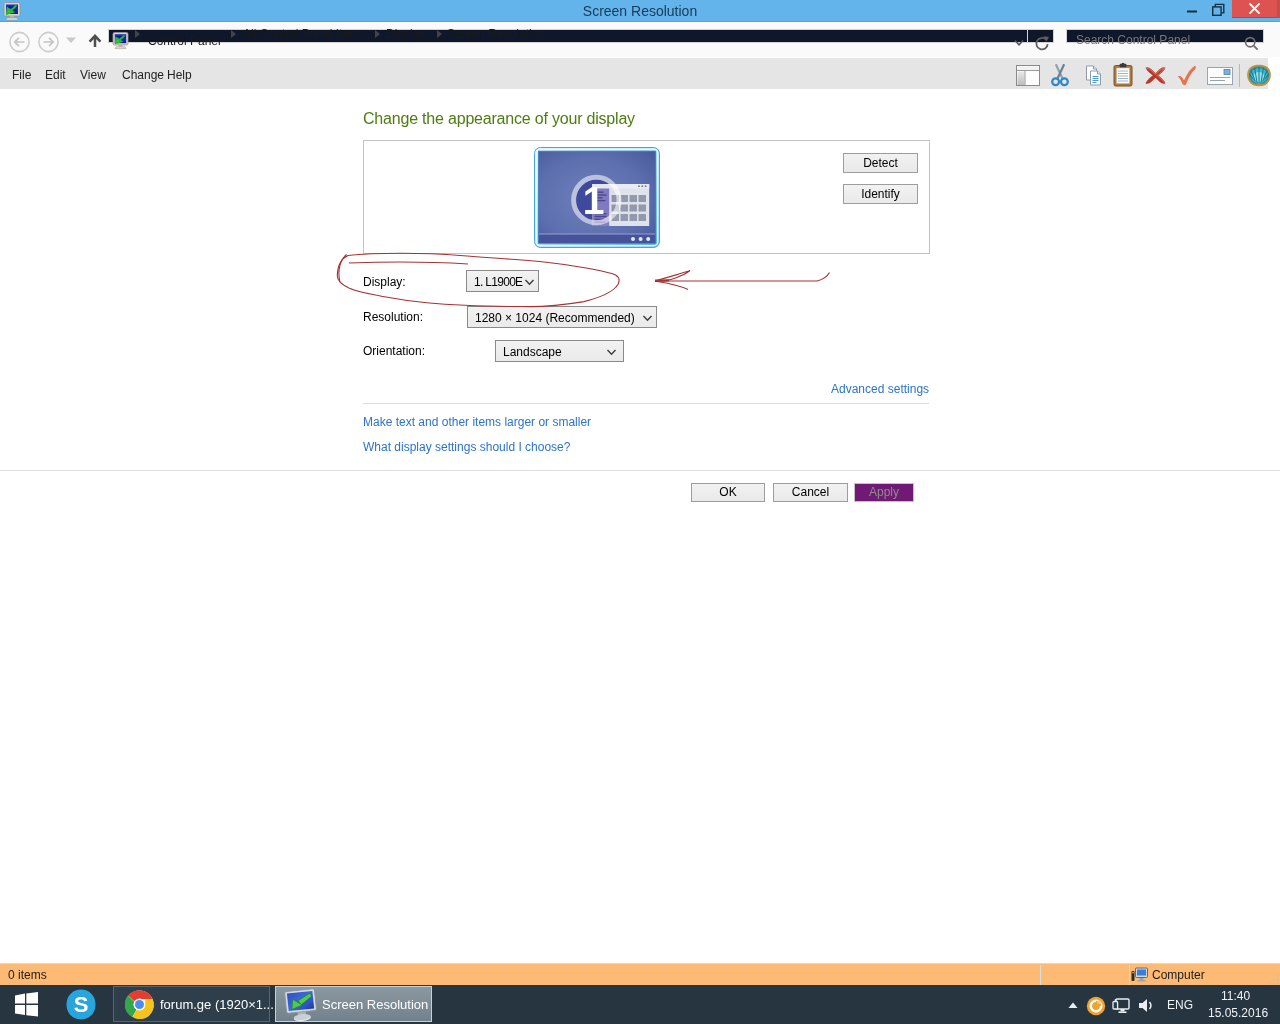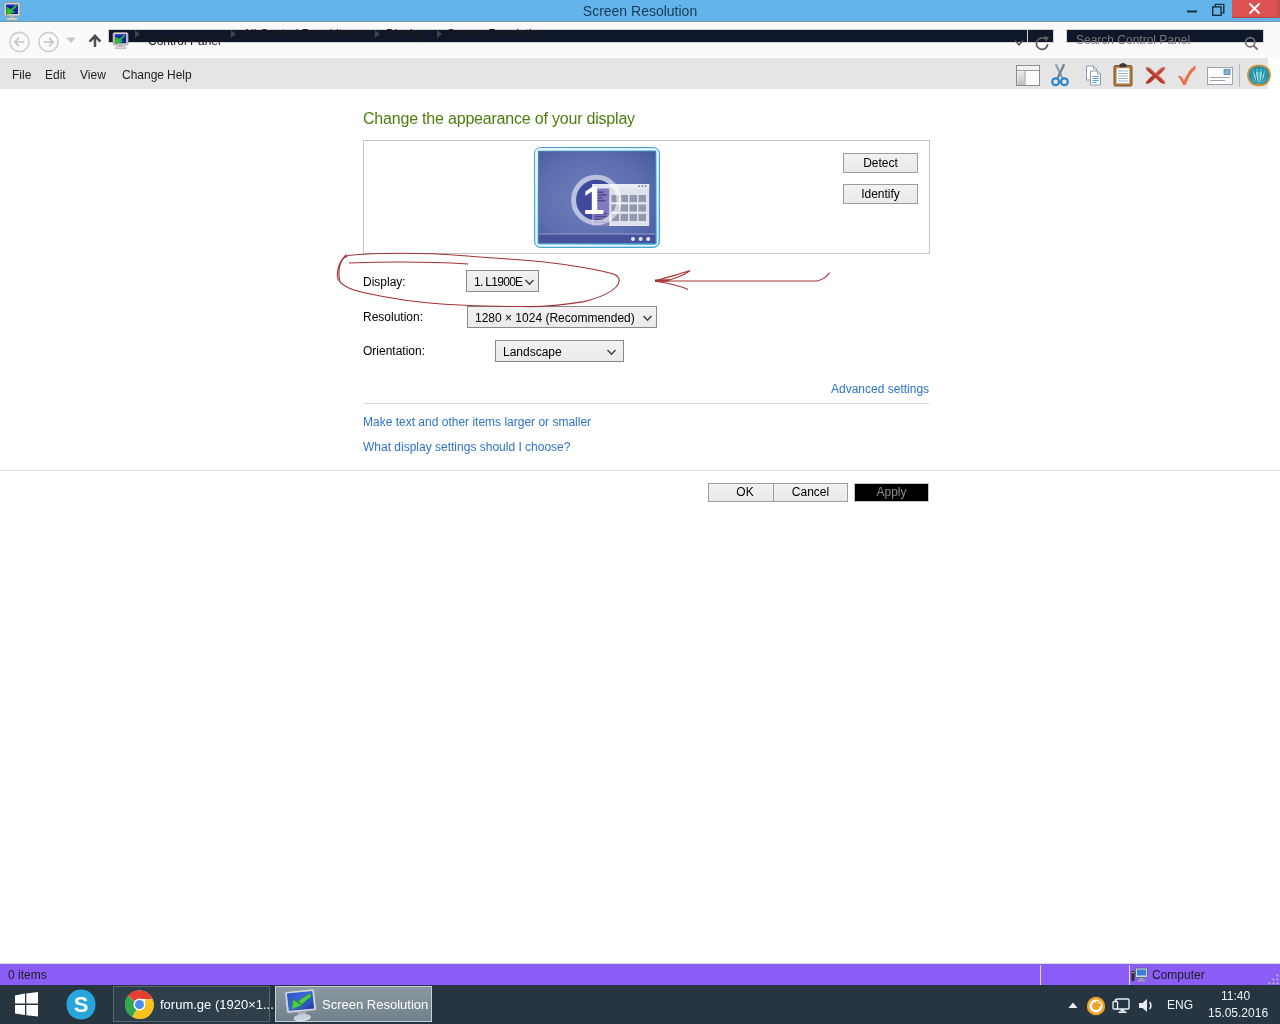--- a/index.html
+++ b/index.html
@@ -32,26 +32,26 @@
 #monbox { position:absolute; left:363px; top:140px; width:567px; height:114px; border:1px solid #c3c3c3; background:#fff; }
 .winbtn { position:absolute; width:75px; height:20px; border:1px solid #9d9d9d; background:linear-gradient(#f2f2f2,#e9e9e9); font-size:12px; color:#000; text-align:center; line-height:18px; }
 #detect { left:843px; top:153px; }
 #identify { left:843px; top:184px; }
 .lbl { position:absolute; font-size:12px; color:#000; }
 .dd { position:absolute; height:22px; border:1px solid #8a8a8a; background:linear-gradient(#f2f2f2,#eaeaea); font-size:12px; color:#000; }
 .dd span { position:absolute; left:7px; top:4px; white-space:nowrap; }
 .ddchev { position:absolute; top:8px; }
 a.lnk { color:#2d73c8; text-decoration:none; font-size:12px; position:absolute; }
 .sep { position:absolute; background:#dbdbdb; height:1px; }
-#okbtn { left:708px; top:483px; width:74px; height:19px; line-height:17px;}
+#okbtn { left:691px; top:483px; width:74px; height:19px; line-height:17px;}
 #cancelbtn { left:773px; top:483px; width:75px; height:19px; line-height:17px;}
-#applybtn { left:854px; top:483px; width:75px; height:19px; line-height:17px; border:1px solid #c3c3c3; background:#000000; color:#8d8d8d; }
-
-
-#statusbar { position:absolute; left:0; top:963px; width:1280px; height:22px; background:#8b5cf6; border-top:1px solid #d9d9d9; }
+#applybtn { left:854px; top:483px; width:60px; height:19px; line-height:17px; border:1px solid #c3c3c3; background:#701a75; color:#8d8d8d; }
+
+
+#statusbar { position:absolute; left:0; top:963px; width:1280px; height:22px; background:#fdba74; border-top:1px solid #d9d9d9; }
 #statusbar .vsep { position:absolute; top:1px; height:20px; width:1px; background:#dcdcdc; }
 
 
 #taskbar { position:absolute; left:0; top:985px; width:1280px; height:39px; background:#273541; }
 .taskbtn { position:absolute; top:1px; height:36px; font-size:13px; color:#fff; }
 #chromebtn { left:113px; width:157px; background:#2e3f4b; border:1px solid #57666f; }
 #activebtn { left:275px; width:157px; background:linear-gradient(#8b98a2,#72818b); border:1px solid #c5d0d8; }
 .traytxt { position:absolute; color:#eef3f6; font-size:12px; }
 </style>
 </head>

